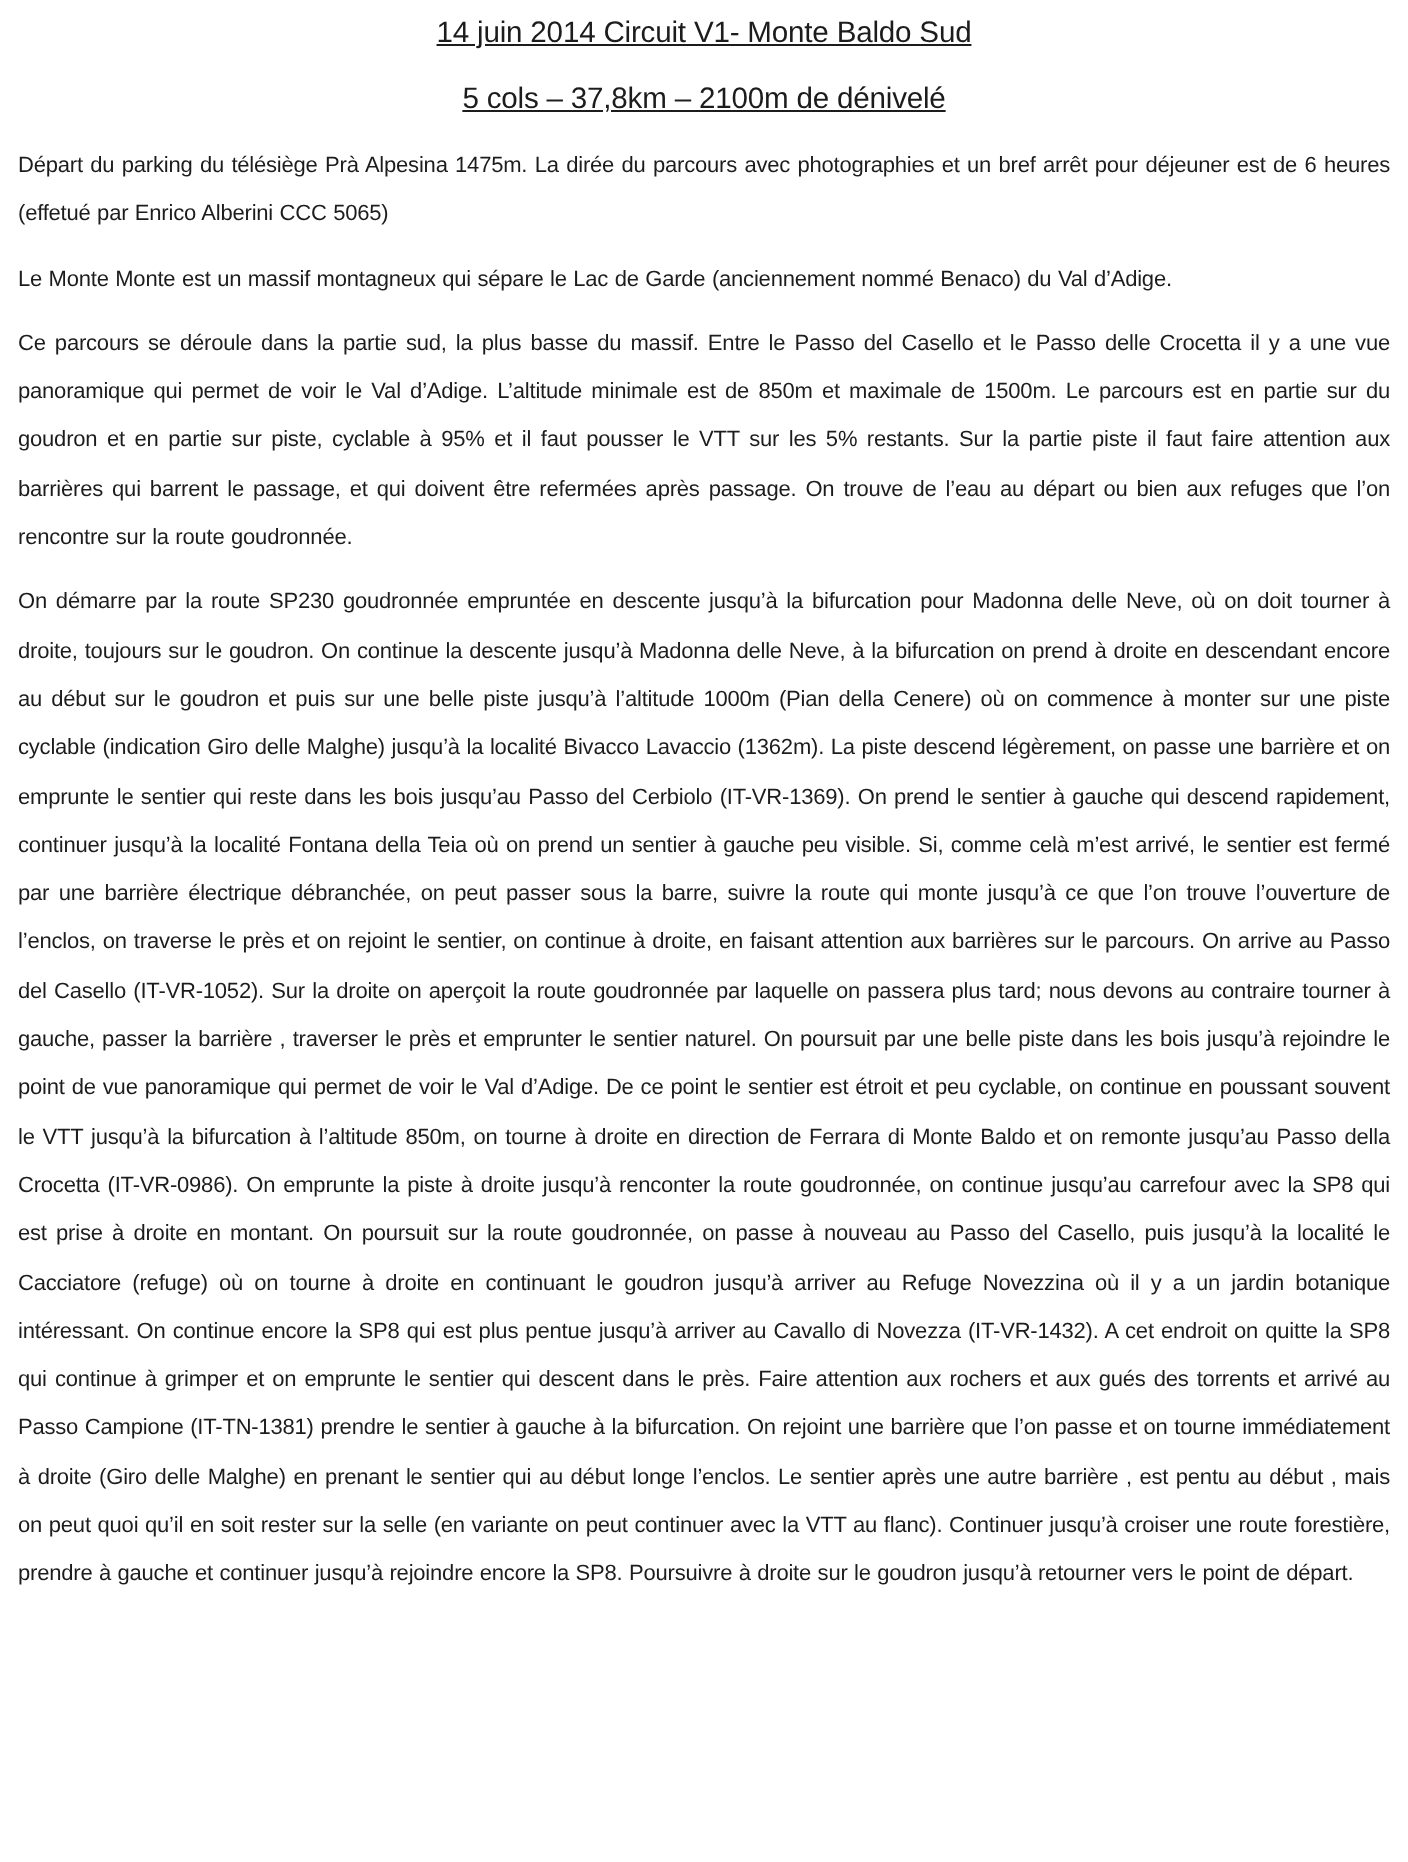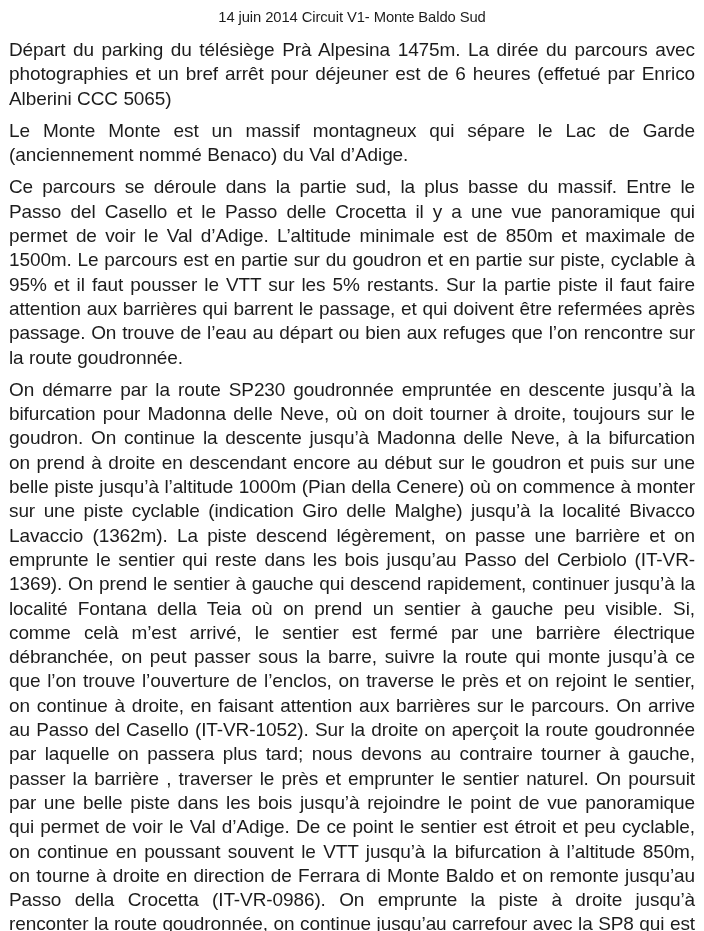--- a/index.html
+++ b/index.html
@@ -23,39 +23,41 @@
     background: #ffffff;
   }
   .doc-title,
   .doc-subtitle {
     text-align: center;
     margin: 0 0 9px 0;
     font-size: 14.8px;
     line-height: 24px;
     font-weight: normal;
     letter-spacing: -0.1px;
+    text-decoration: underline;
   }
   .para {
     margin: 0 0 8px 0;
     text-align: justify;
-    font-size: 19px;
+    font-size: 11px;
     line-height: 24.3px;
     letter-spacing: -0.1px;
     word-spacing: 0.3px;
   }
   .para:last-child {
     margin-bottom: 0;
   }
 </style>
 </head>
 <body>
 
 <div class="page">
   <p class="doc-title">14 juin 2014 Circuit V1- Monte Baldo Sud</p>
 
+  <p class="doc-subtitle">5 cols – 37,8km – 2100m de dénivelé</p>
 
   <p class="para">Départ du parking du télésiège Prà Alpesina 1475m. La dirée du parcours avec photographies et un bref arrêt pour déjeuner est de 6 heures (effetué par Enrico Alberini CCC 5065)</p>
 
   <p class="para">Le Monte Monte est un massif montagneux qui sépare le Lac de Garde (anciennement nommé Benaco) du Val d’Adige.</p>
 
   <p class="para">Ce parcours se déroule dans la partie sud, la plus basse du massif. Entre le Passo del Casello et le Passo delle Crocetta il y a une vue panoramique qui permet de voir le Val d’Adige. L’altitude minimale est de 850m et maximale de 1500m. Le parcours est en partie sur du goudron et en partie sur piste, cyclable à 95% et il faut pousser le VTT sur les 5% restants. Sur la partie piste il faut faire attention aux barrières qui barrent le passage, et qui doivent être refermées après passage. On trouve de l’eau au départ ou bien aux refuges que l’on rencontre sur la route goudronnée.</p>
 
   <p class="para">On démarre par la route SP230 goudronnée empruntée en descente jusqu’à la bifurcation pour Madonna delle Neve, où on doit tourner à droite, toujours sur le goudron. On continue la descente jusqu’à Madonna delle Neve, à la bifurcation on prend à droite en descendant encore au début sur le goudron et puis sur une belle piste jusqu’à l’altitude 1000m (Pian della Cenere) où on commence à monter sur une piste cyclable (indication Giro delle Malghe) jusqu’à la localité Bivacco Lavaccio (1362m). La piste descend légèrement, on passe une barrière et on emprunte le sentier qui reste dans les bois jusqu’au Passo del Cerbiolo (IT-VR-1369). On prend le sentier à gauche qui descend rapidement, continuer jusqu’à la localité Fontana della Teia où on prend un sentier à gauche peu visible. Si, comme celà m’est arrivé, le sentier est fermé par une barrière électrique débranchée, on peut passer sous la barre, suivre la route qui monte jusqu’à ce que l’on trouve l’ouverture de l’enclos, on traverse le près et on rejoint le sentier, on continue à droite, en faisant attention aux barrières sur le parcours. On arrive au Passo del Casello (IT-VR-1052). Sur la droite on aperçoit la route goudronnée par laquelle on passera plus tard; nous devons au contraire tourner à gauche, passer la barrière , traverser le près et emprunter le sentier naturel. On poursuit par une belle piste dans les bois jusqu’à rejoindre le point de vue panoramique qui permet de voir le Val d’Adige. De ce point le sentier est étroit et peu cyclable, on continue en poussant souvent le VTT jusqu’à la bifurcation à l’altitude 850m, on tourne à droite en direction de Ferrara di Monte Baldo et on remonte jusqu’au Passo della Crocetta (IT-VR-0986). On emprunte la piste à droite jusqu’à renconter la route goudronnée, on continue jusqu’au carrefour avec la SP8 qui est prise à droite en montant. On poursuit sur la route goudronnée, on passe à nouveau au Passo del Casello, puis jusqu’à la localité le Cacciatore (refuge) où on tourne à droite en continuant le goudron jusqu’à arriver au Refuge Novezzina où il y a un jardin botanique intéressant. On continue encore la SP8 qui est plus pentue jusqu’à arriver au Cavallo di Novezza (IT-VR-1432). A cet endroit on quitte la SP8 qui continue à grimper et on emprunte le sentier qui descent dans le près. Faire attention aux rochers et aux gués des torrents et arrivé au Passo Campione (IT-TN-1381) prendre le sentier à gauche à la bifurcation. On rejoint une barrière que l’on passe et on tourne immédiatement à droite (Giro delle Malghe) en prenant le sentier qui au début longe l’enclos. Le sentier après une autre barrière , est pentu au début , mais on peut quoi qu’il en soit rester sur la selle (en variante on peut continuer avec la VTT au flanc). Continuer jusqu’à croiser une route forestière, prendre à gauche et continuer jusqu’à rejoindre encore la SP8. Poursuivre à droite sur le goudron jusqu’à retourner vers le point de départ.</p>
 </div>
 

